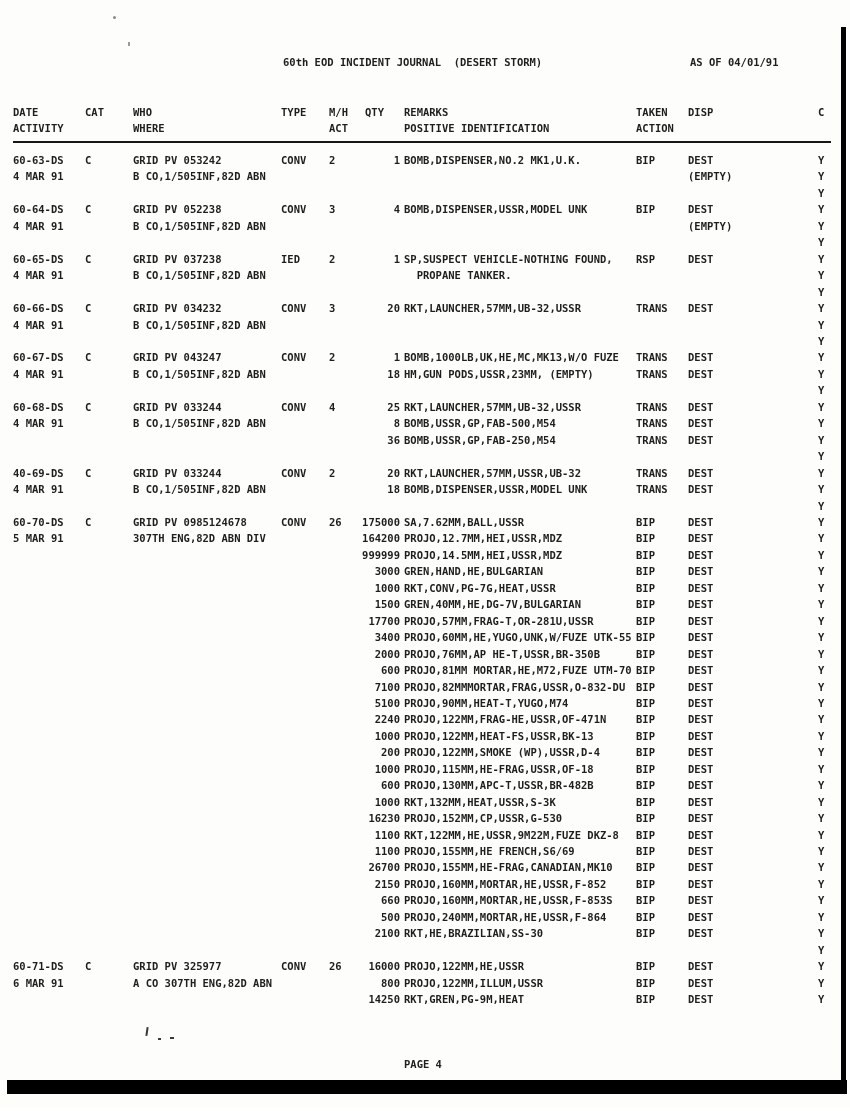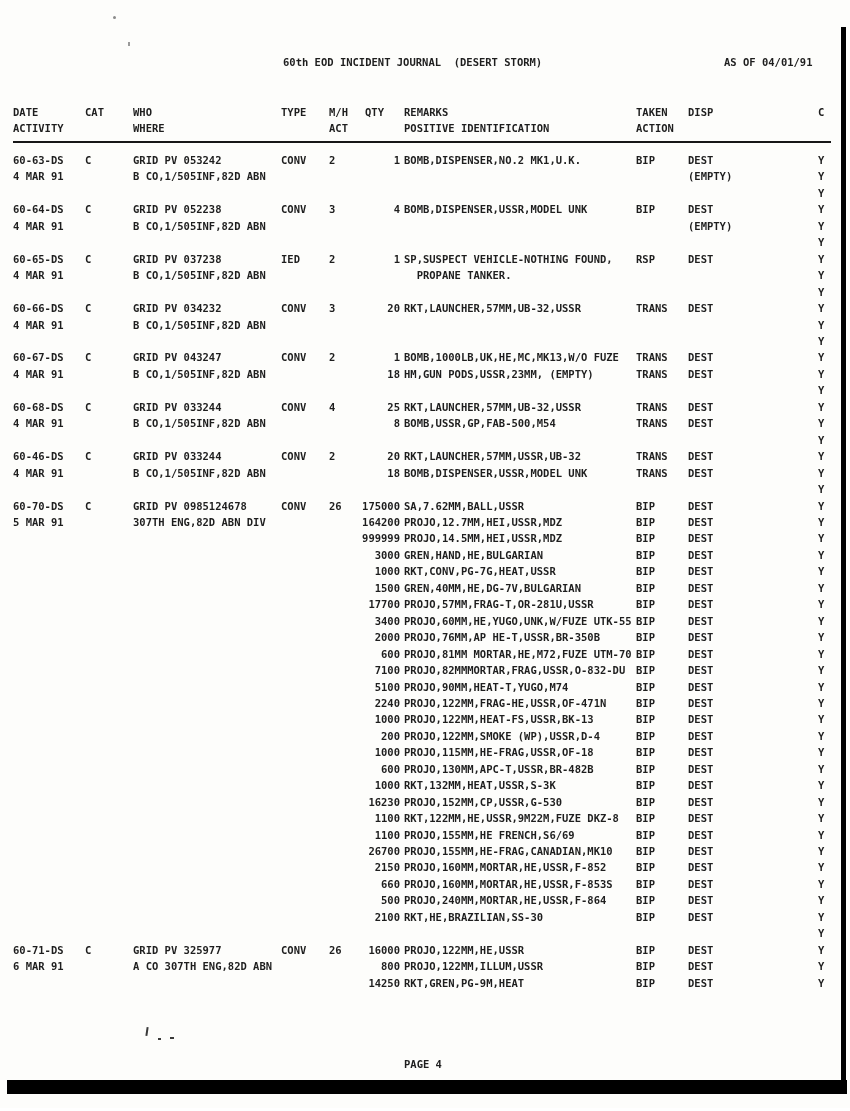--- a/index.html
+++ b/index.html
@@ -8,21 +8,21 @@
     width: 850px;
     height: 1108px;
     background: #fdfdfb;
     overflow: hidden;
     font-family: "DejaVu Sans Mono", "Liberation Mono", monospace;
     font-weight: 700;
     color: #1e1e1e;
     font-size: 10.5px;
   }
   .doc-title   { position: absolute; left: 283px; top: 56px; white-space: pre; }
-  .as-of       { position: absolute; left: 690px; top: 56px; white-space: pre; margin-left: 34px; }
+  .as-of       { position: absolute; left: 690px; top: 56px; white-space: pre; }
   .page-footer { position: absolute; left: 404px; top: 1058px; white-space: pre; }
 
   table.journal {
     position: absolute; left: 13px; top: 104px;
     width: 818px; border-collapse: collapse; table-layout: fixed;
   }
   .journal td { padding: 0; white-space: pre; overflow: visible; vertical-align: top; font-size: 10.5px; }
   .journal thead td { height: 16px; line-height: 16px; }
   .journal tbody td { height: 16.45px; line-height: 16.45px; }
 
@@ -301,28 +301,40 @@
           <td class="col-action">TRANS</td>
           <td class="col-disp">DEST</td>
           <td class="col-c">Y</td>
         </tr>
         <tr>
           <td class="col-activity"></td>
           <td class="col-cat"></td>
           <td class="col-where_who"></td>
           <td class="col-type"></td>
           <td class="col-mh"></td>
-          <td class="col-qty"></td>
-          <td class="col-remarks"></td>
-          <td class="col-action"></td>
-          <td class="col-disp"></td>
-          <td class="col-c">Y</td>
-        </tr>
-        <tr>
-          <td class="col-activity">60-46-DS</td>
+          <td class="col-qty">36</td>
+          <td class="col-remarks">BOMB,USSR,GP,FAB-250,M54</td>
+          <td class="col-action">TRANS</td>
+          <td class="col-disp">DEST</td>
+          <td class="col-c">Y</td>
+        </tr>
+        <tr>
+          <td class="col-activity"></td>
+          <td class="col-cat"></td>
+          <td class="col-where_who"></td>
+          <td class="col-type"></td>
+          <td class="col-mh"></td>
+          <td class="col-qty"></td>
+          <td class="col-remarks"></td>
+          <td class="col-action"></td>
+          <td class="col-disp"></td>
+          <td class="col-c">Y</td>
+        </tr>
+        <tr>
+          <td class="col-activity">40-69-DS</td>
           <td class="col-cat">C</td>
           <td class="col-where_who">GRID PV 033244</td>
           <td class="col-type">CONV</td>
           <td class="col-mh">2</td>
           <td class="col-qty">20</td>
           <td class="col-remarks">RKT,LAUNCHER,57MM,USSR,UB-32</td>
           <td class="col-action">TRANS</td>
           <td class="col-disp">DEST</td>
           <td class="col-c">Y</td>
         </tr>

